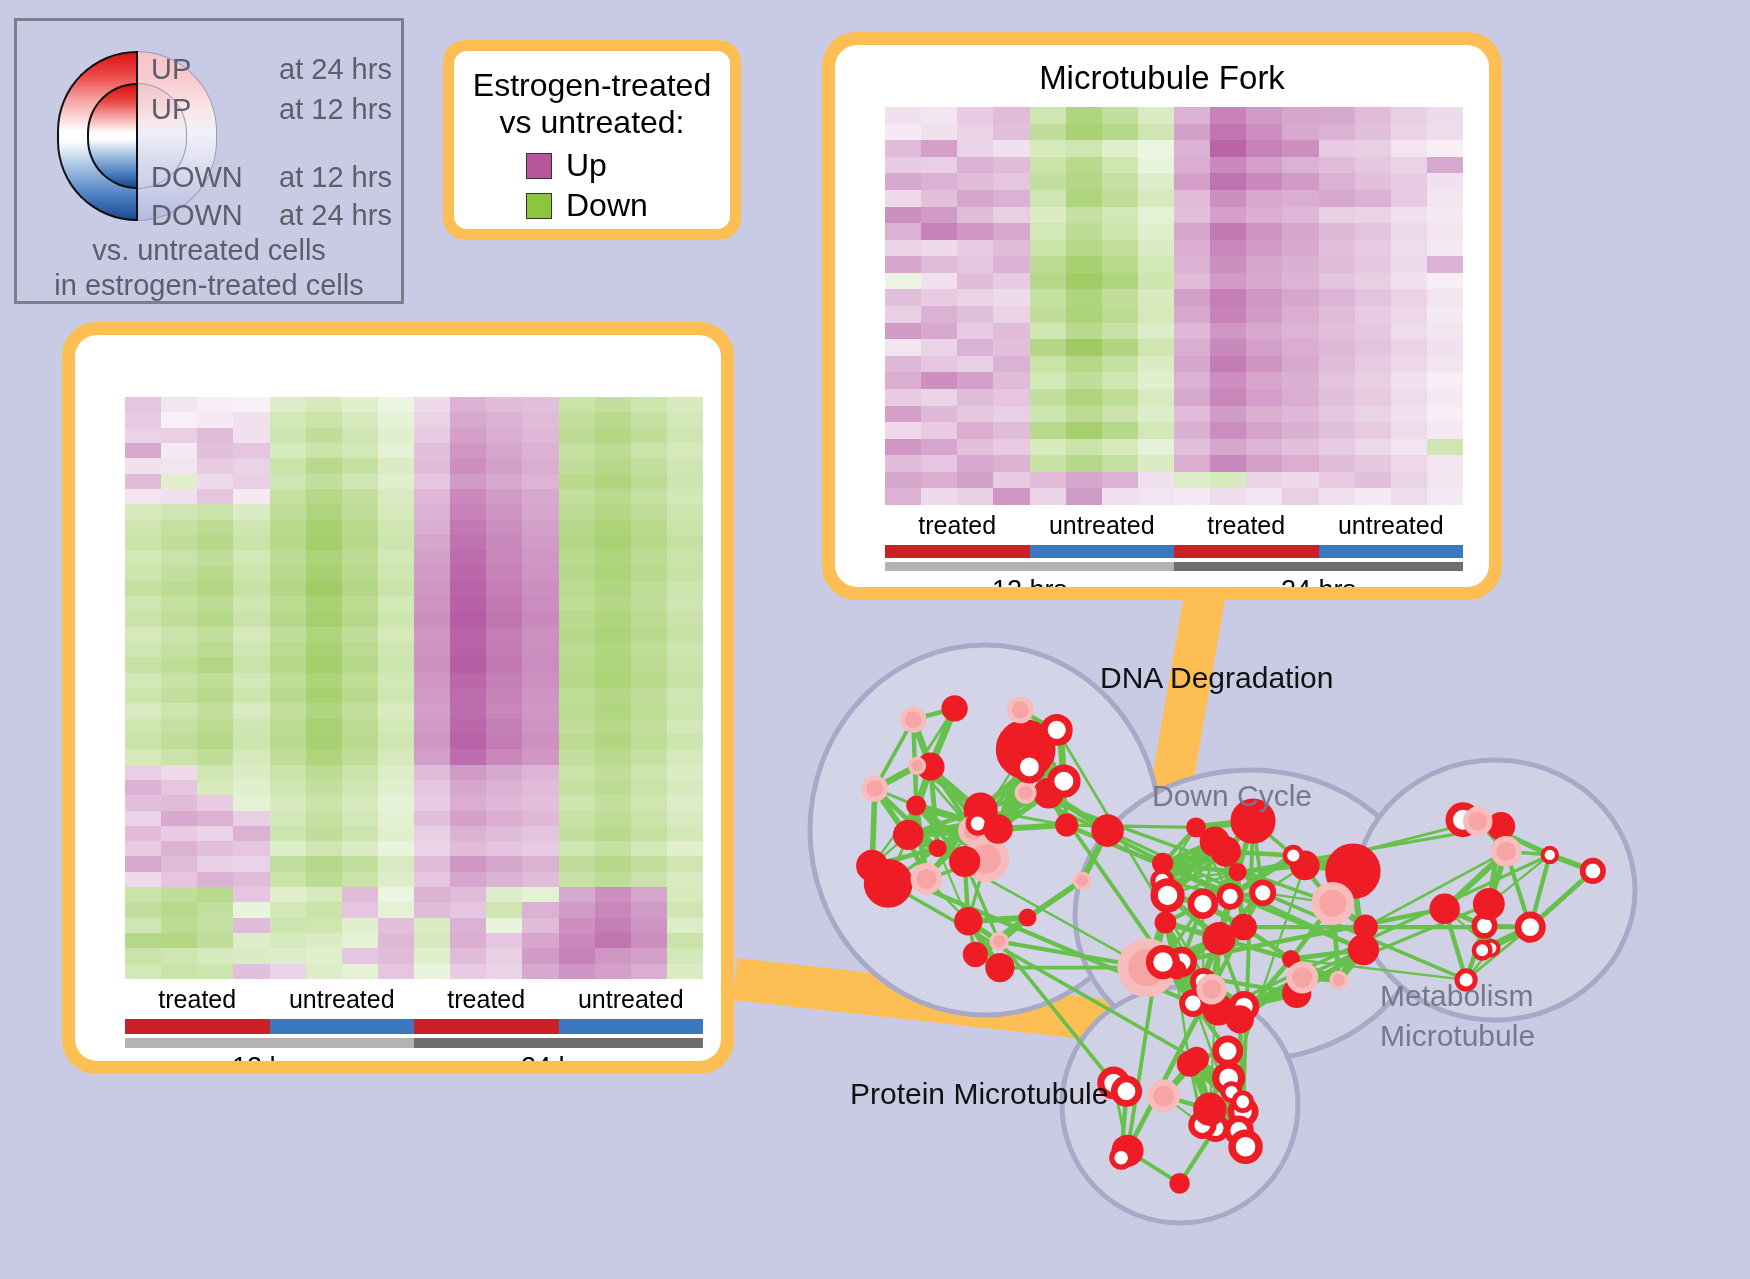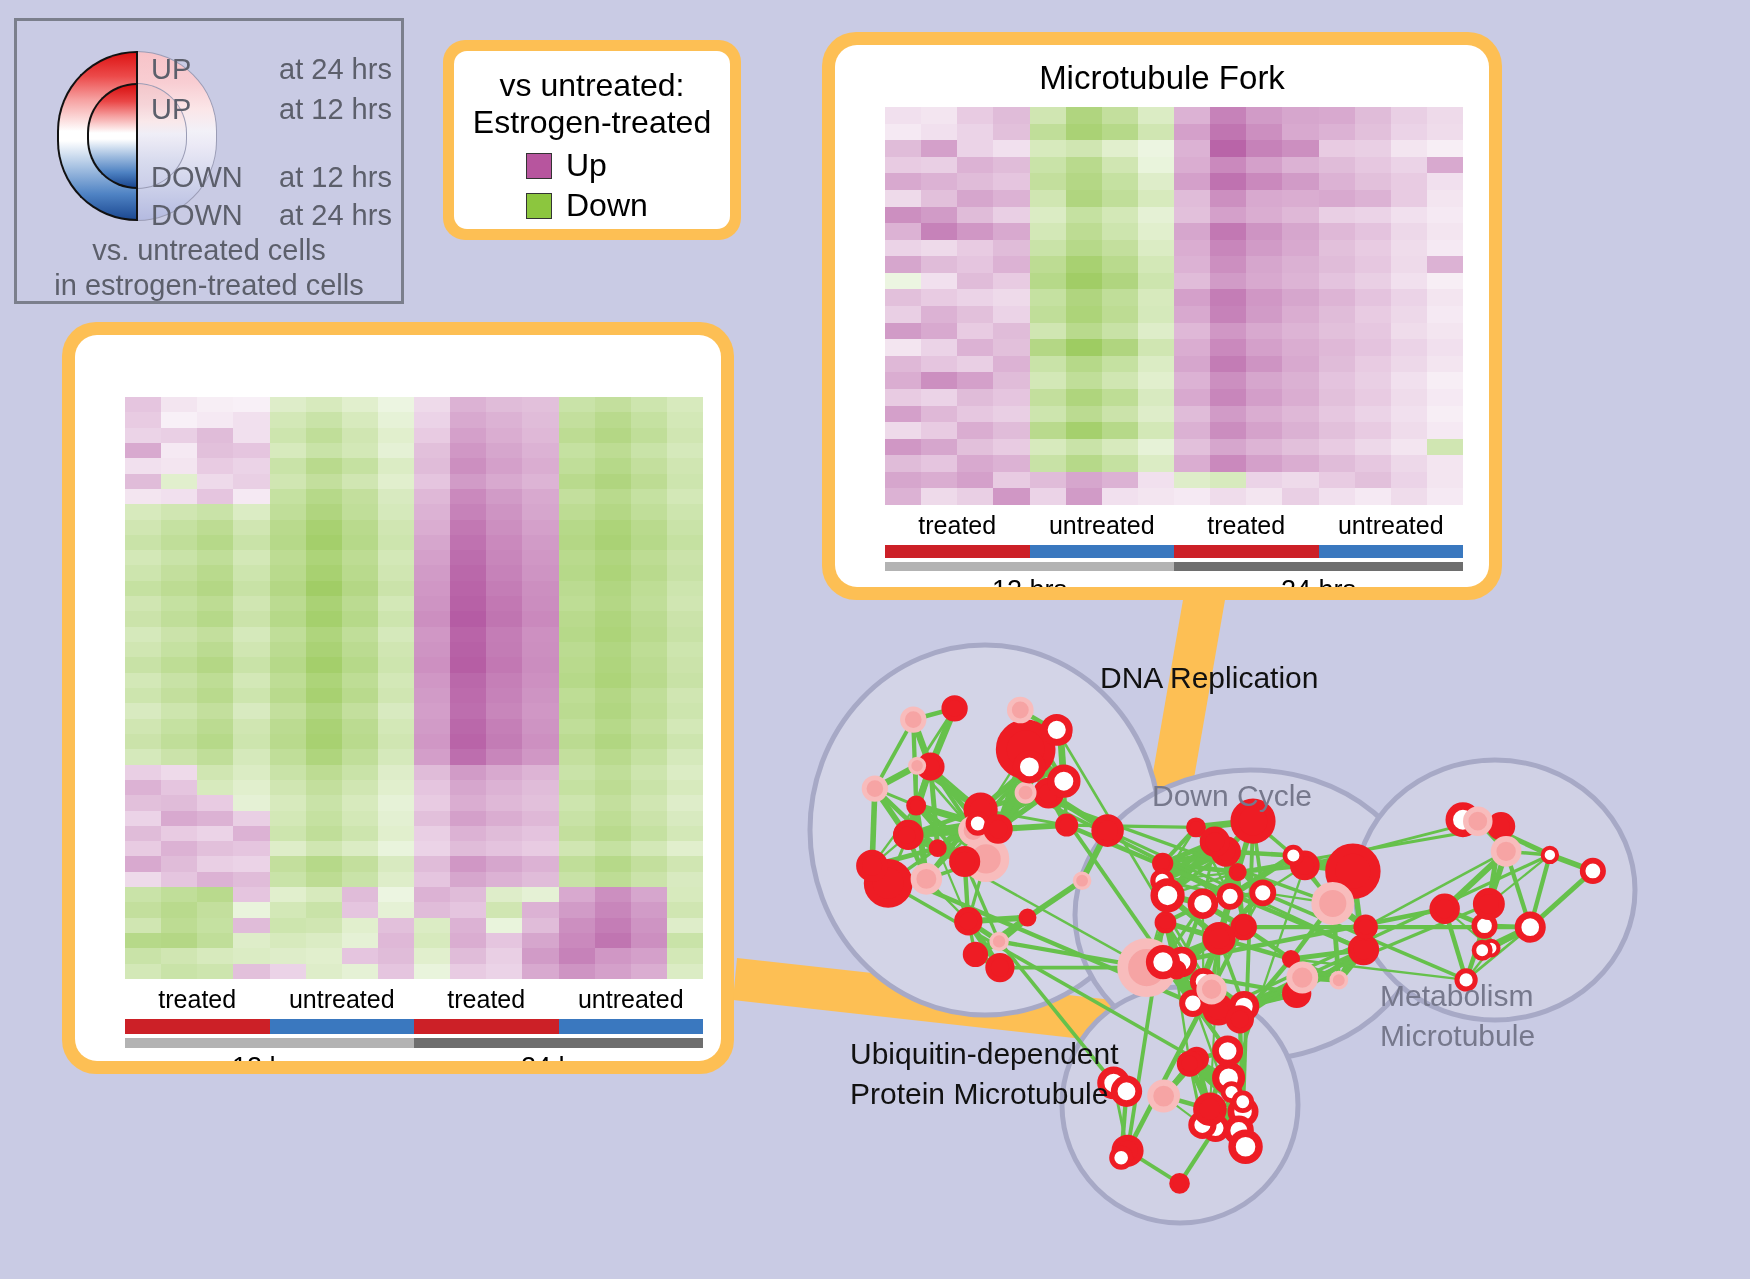--- a/index.html
+++ b/index.html
@@ -118,22 +118,22 @@
     </div>
     <div id="legend-note">
       <div>vs. untreated cells</div>
       <div>in estrogen-treated cells</div>
     </div>
   </div>
 
   <div class="panel" id="legend-key-panel">
     <div class="panel-inner">
       <div id="key-text">
+        <div>Estrogen-treated</div>
         <div>vs untreated:</div>
-        <div>Estrogen-treated</div>
       </div>
       <div class="key-row" style="left:72px;top:96px;">
         <span class="key-swatch" id="sw-up" style="background: rgb(183, 85, 158);"></span>
         <span>Up</span>
       </div>
       <div class="key-row" style="left:72px;top:136px;">
         <span class="key-swatch" id="sw-down" style="background: rgb(140, 198, 62);"></span>
         <span>Down</span>
       </div>
     </div>
@@ -1849,21 +1849,20 @@
           </g>
           <g>
             <circle cx="447.6439558416641" cy="450.9615659333773" r="12.137940528401145" fill="#ffffff" stroke="#ee1c24" stroke-width="6.675867290620631"></circle>
           </g>
           <g>
             <circle cx="429.88835740832286" cy="509.23104967846956" r="13.685678723587504" fill="#ee1c24" stroke="#ee1c24" stroke-width="6.158555425614377"></circle>
           </g>
         </g>
     </svg>
 
-    <div class="net-label dark" style="left:320px;top:60px;">DNA Replication</div>
+    <div class="net-label dark" style="left:320px;top:60px;">DNA Degradation</div>
     <div class="net-label gray" style="left:372px;top:178px;">Down Cycle</div>
     <div class="net-label gray" style="left:600px;top:378px;">Metabolism</div>
     <div class="net-label gray" style="left:600px;top:418px;">Microtubule</div>
-    <div class="net-label dark" style="left:70px;top:436px;">Ubiquitin-dependent</div>
     <div class="net-label dark" style="left:70px;top:476px;">Protein Microtubule</div>
   </div>
 
 </div>
 
 </body></html>

